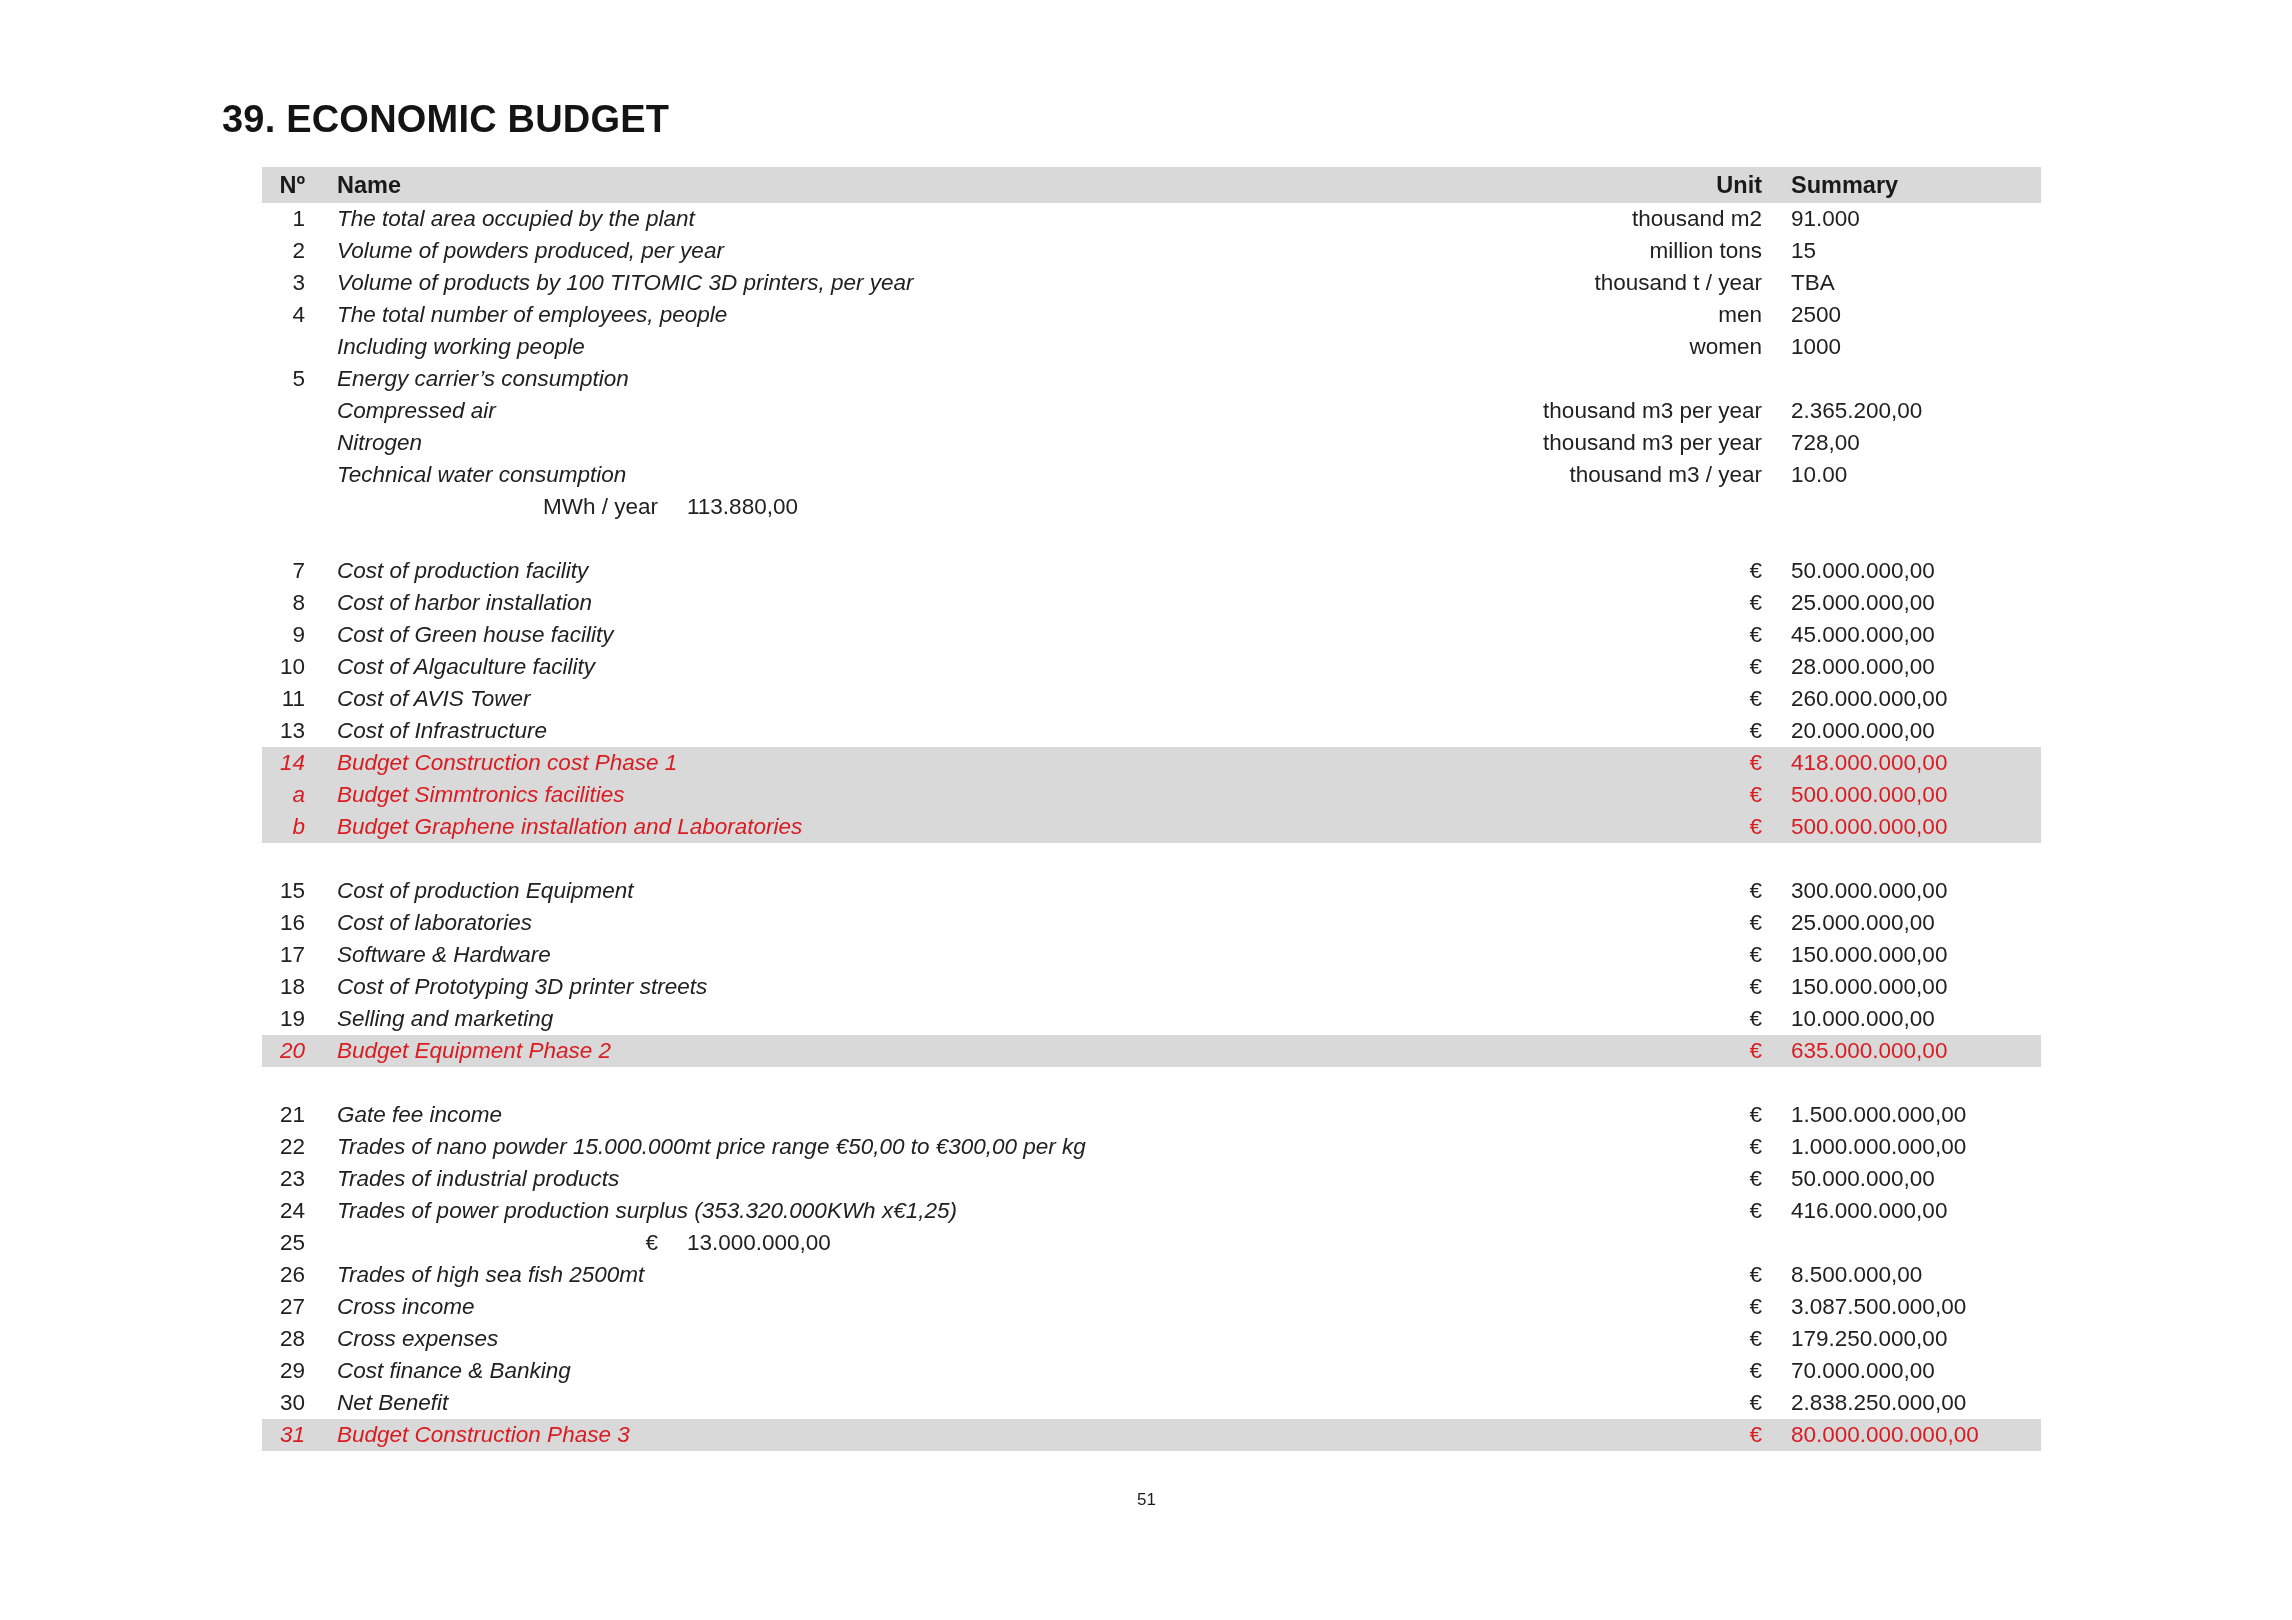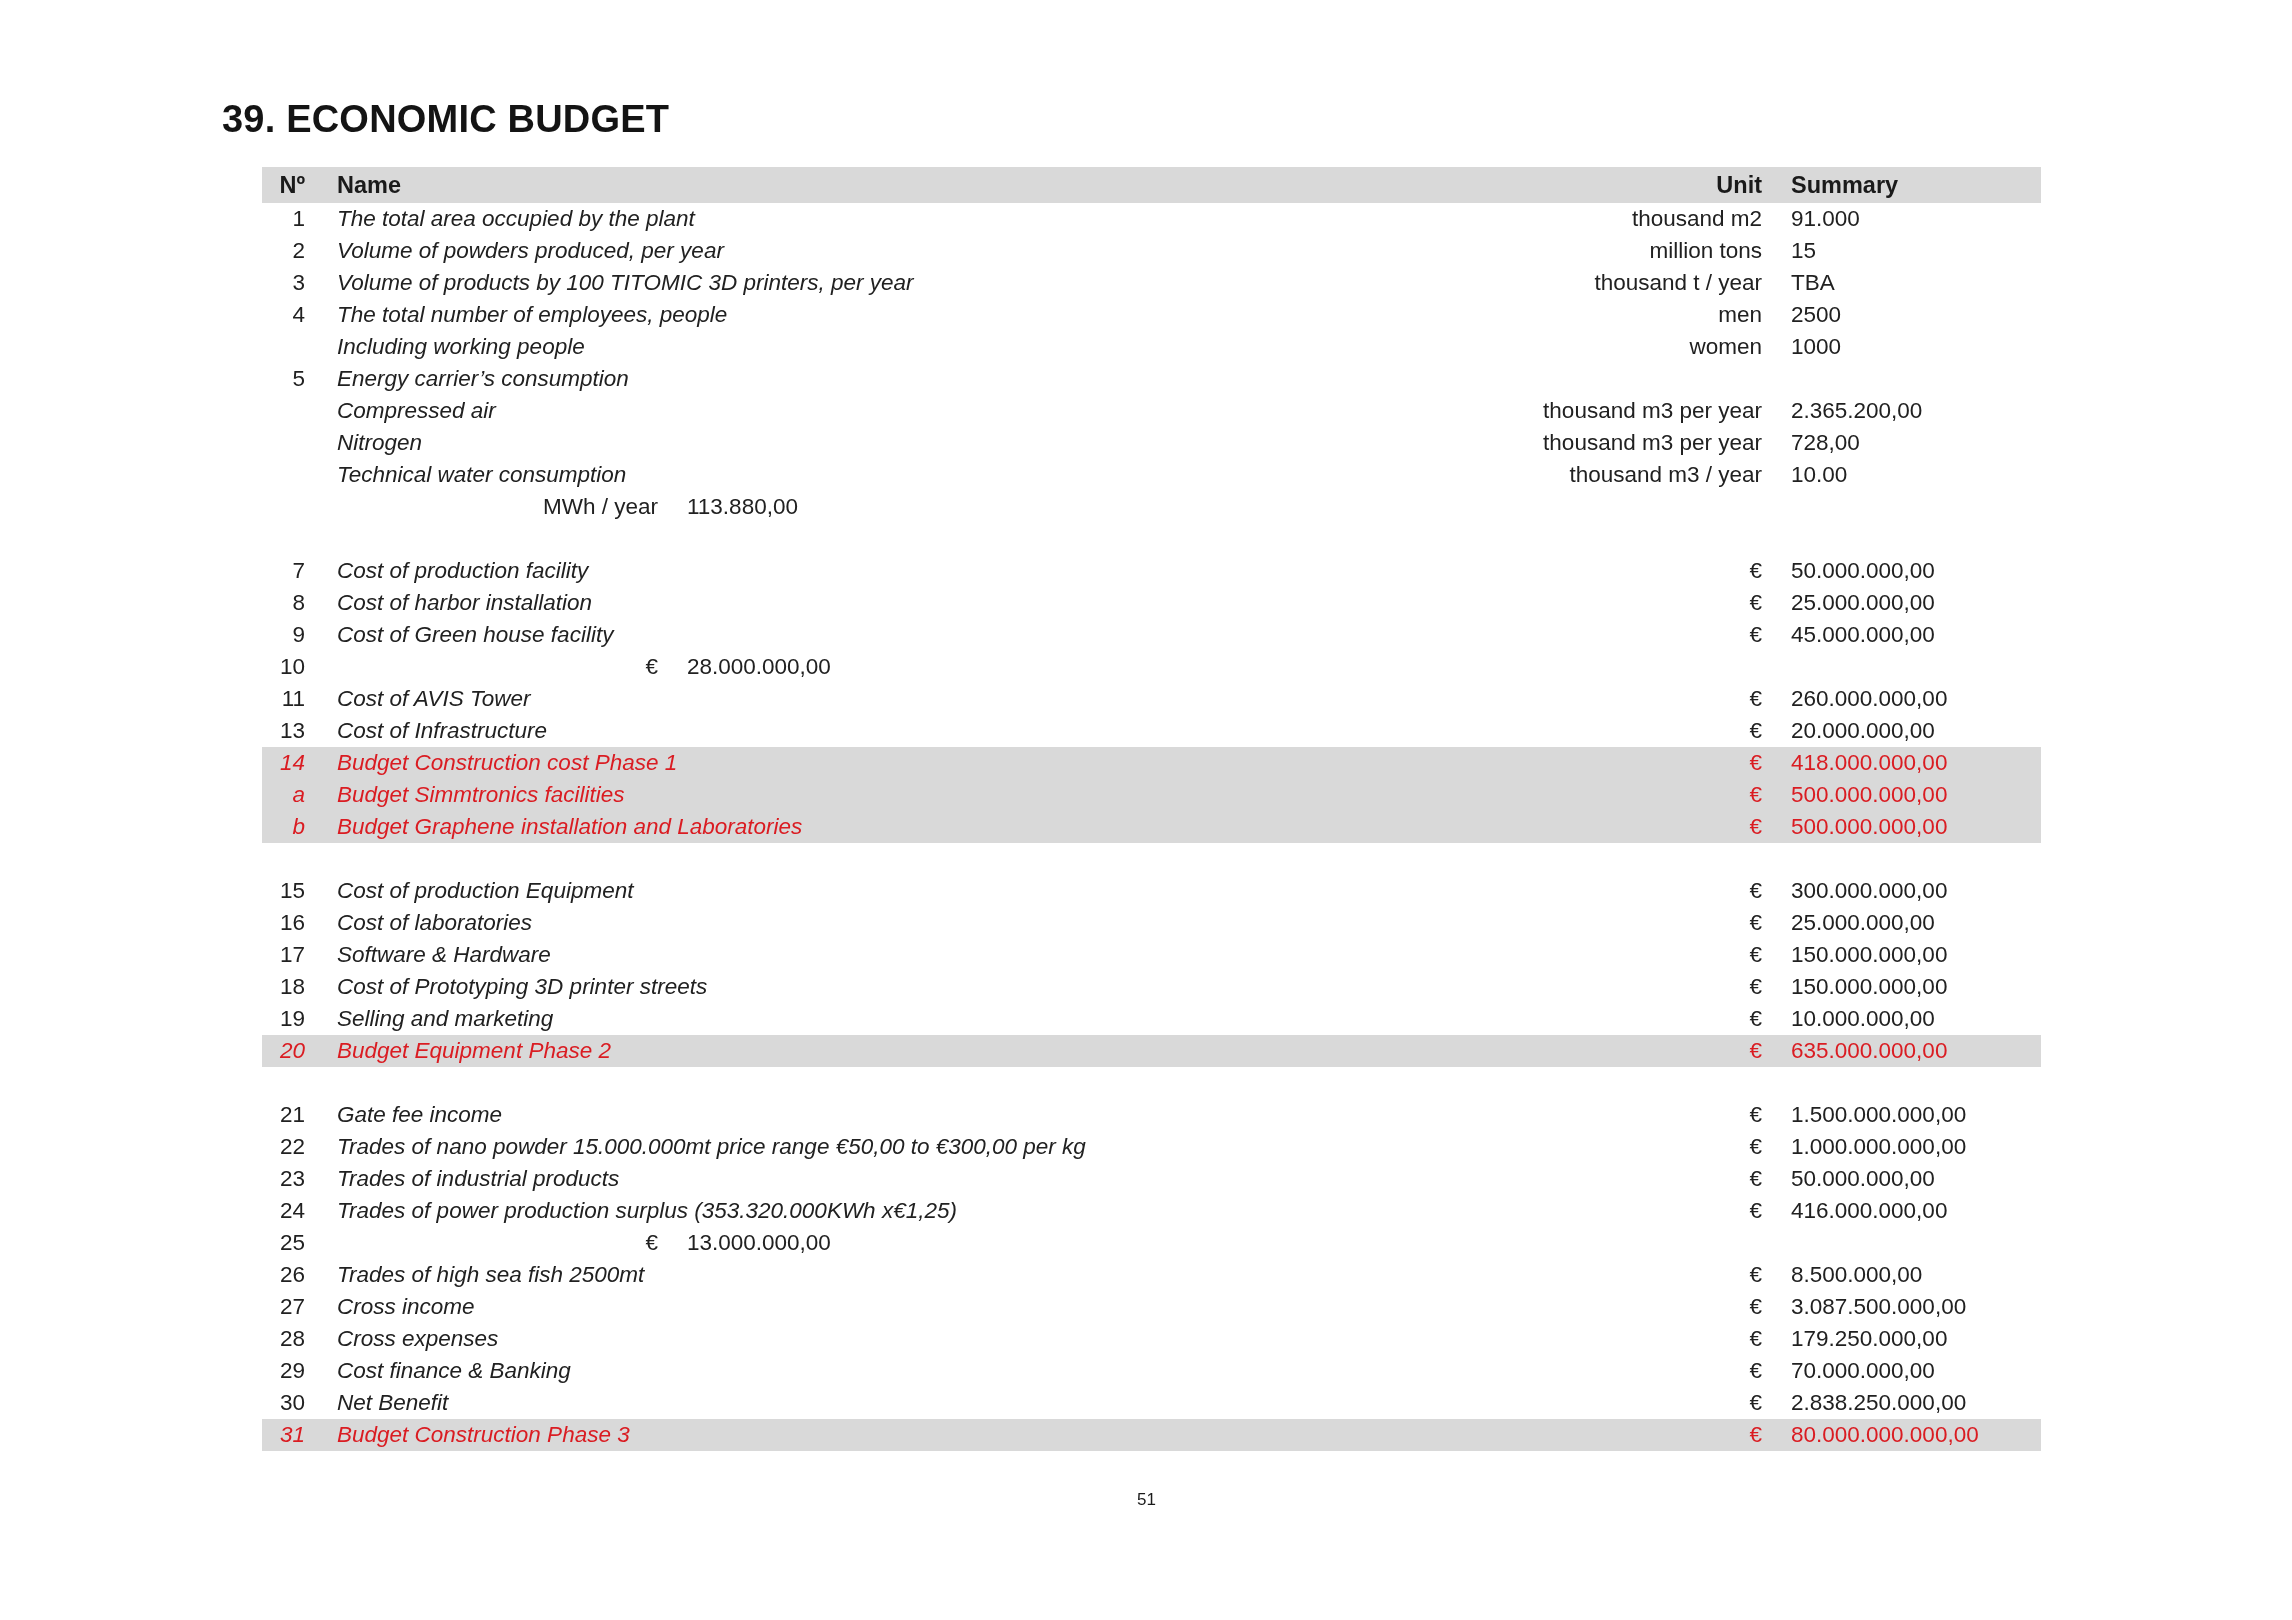--- a/index.html
+++ b/index.html
@@ -130,20 +130,21 @@
     <div class="c-summary">25.000.000,00</div>
   </div>
       <div class="row">
     <div class="c-num">9</div>
     <div class="c-name">Cost of Green house facility</div>
     <div class="c-unit">€</div>
     <div class="c-summary">45.000.000,00</div>
   </div>
       <div class="row">
     <div class="c-num">10</div>
+    <div class="c-name">Cost of Algaculture facility</div>
     <div class="c-unit">€</div>
     <div class="c-summary">28.000.000,00</div>
   </div>
       <div class="row">
     <div class="c-num">11</div>
     <div class="c-name">Cost of AVIS Tower</div>
     <div class="c-unit">€</div>
     <div class="c-summary">260.000.000,00</div>
   </div>
       <div class="row">

